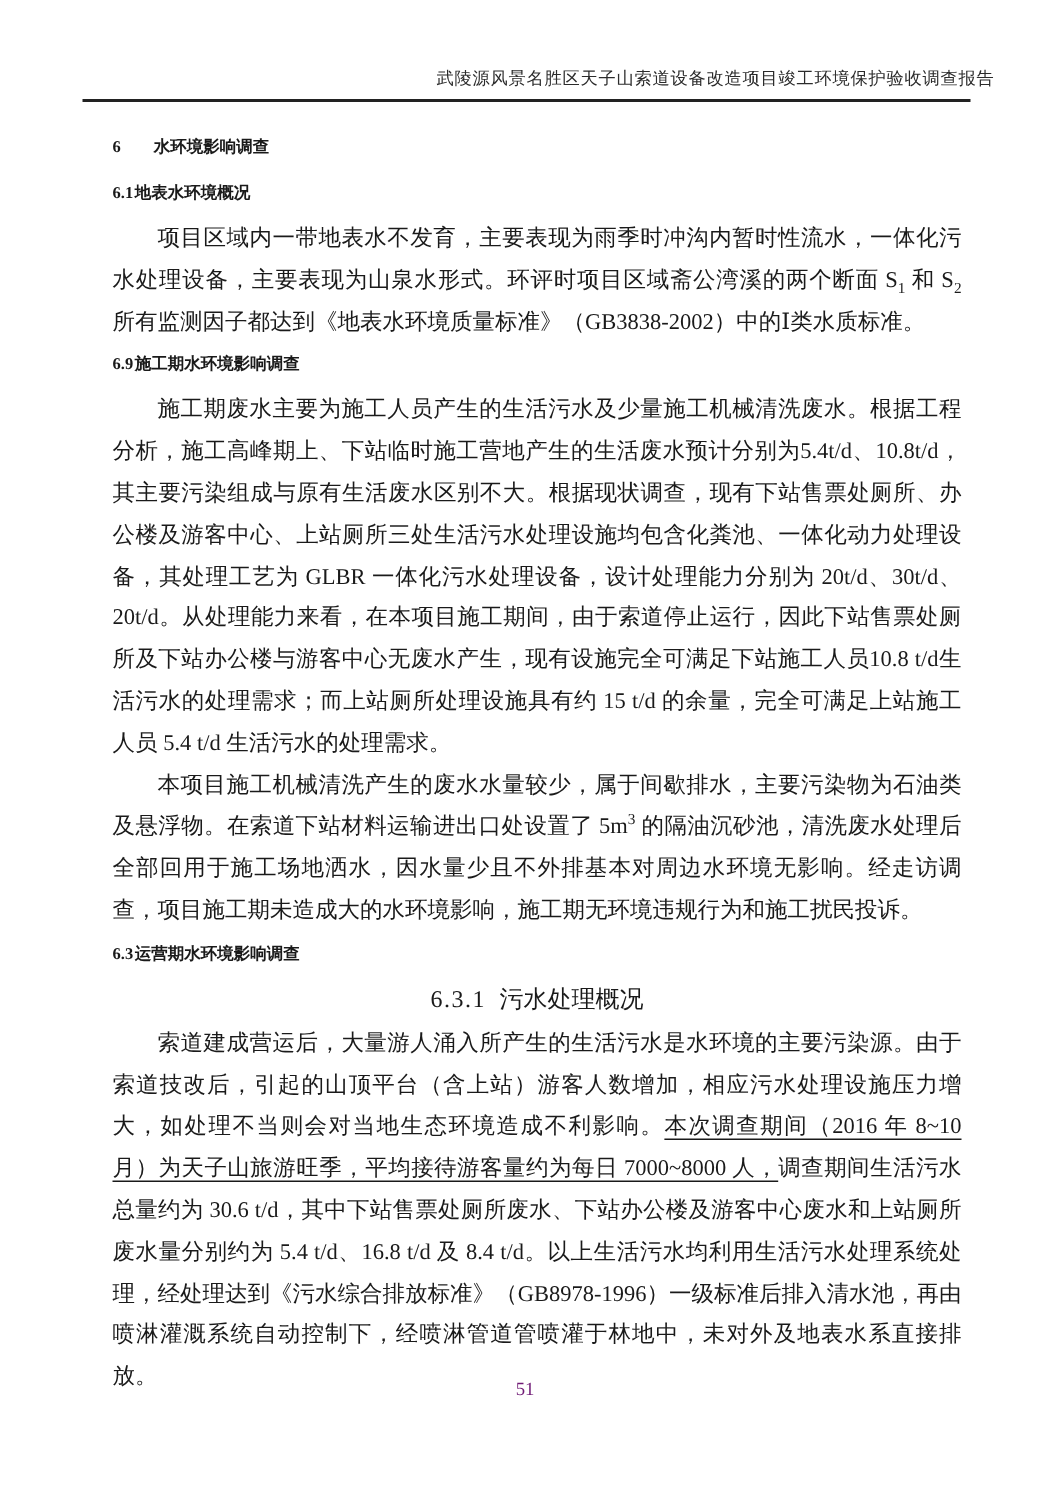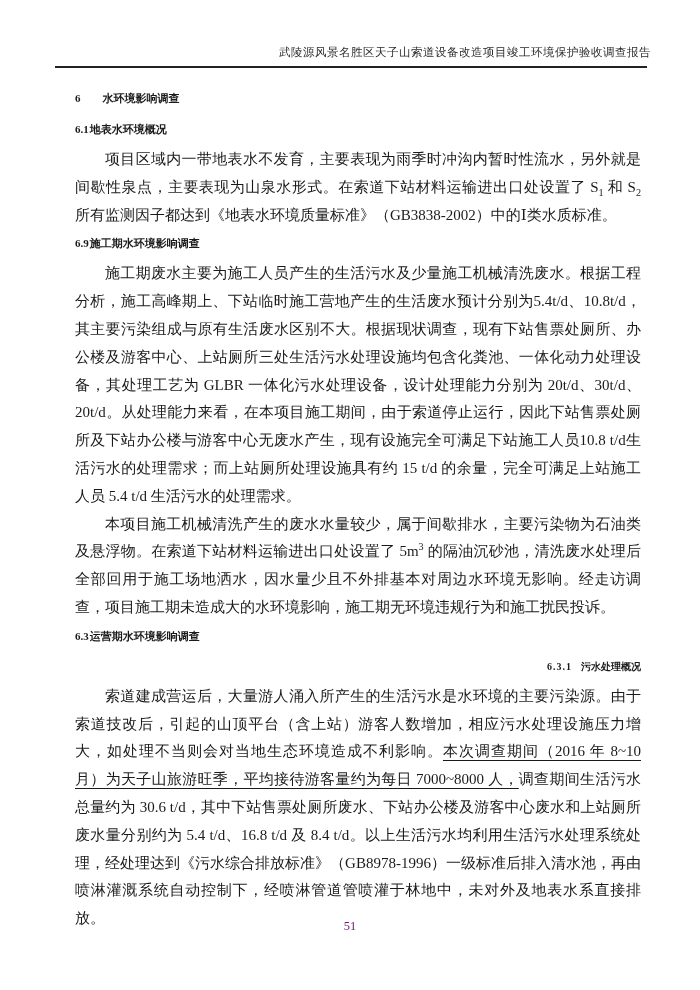--- a/index.html
+++ b/index.html
@@ -8,21 +8,21 @@
     background: #ffffff;
     font-family: "Liberation Serif", "DejaVu Serif", serif;
     color: #1a1a1a;
     position: relative;
     overflow: hidden;
   }
   .page { position: absolute; inset: 0; background: #ffffff; }
 
   .header {
     position: absolute;
-    top: 45px; left: 55px; right: 49px;
+    top: 45px; left: 55px; right: 37px;
     text-align: right;
     font-size: 11.5px;
     letter-spacing: 0.5px;
     color: #2b2b2b;
     white-space: nowrap;
   }
   .header-rule {
     position: absolute;
     top: 66px; left: 55px; right: 53px;
     border-top: 2px solid #222222;
@@ -41,25 +41,25 @@
     font-weight: bold;
     font-size: 11px;
     line-height: 28px;
     margin: 0 0 3px 0;
     text-align: left;
   }
   .h-sec .num { display: inline-block; }
   .h-top .num { margin-right: 22px; }
   .h-sub .num { margin-right: 1px; }
   .h-minor {
-    font-weight: bold;
-    font-size: 10px;
+    font-weight: normal;
+    font-size: 16px;
     line-height: 28px;
     margin: 1px 0 2px 0;
-    text-align: right;
+    text-align: center;
   }
   .h-minor .num { display: inline-block; margin-right: 9px; letter-spacing: 1px; }
 
   p.para { margin: 0; text-indent: 2em; }
 
   .sub { vertical-align: sub; font-size: 0.68em; line-height: 0; }
   .sup { vertical-align: super; font-size: 0.68em; line-height: 0; }
   .u {
     text-decoration: underline;
     text-underline-offset: 4px;
@@ -85,21 +85,21 @@
   <div class="content">
 
     <div class="h-sec h-top">
       <span class="num">6</span><span>水环境影响调查</span>
     </div>
 
     <div class="h-sec h-sub">
       <span class="num">6.1</span><span>地表水环境概况</span>
     </div>
 
-    <p class="para"><span>项目区域内一带地表水不发育，主要表现为雨季时冲沟内暂时性流水，另外就是间歇性泉点，主要表现为山泉水形式。在索道下站材料运输进出口处设置了 S</span><span class="sub">1</span><span> 和 S</span><span class="sub">2</span><span> 所有监测因子都达到《地表水环境质量标准》（GB3838-2002）中的Ⅰ类水质标准。</span></p>
+    <p class="para"><span>项目区域内一带地表水不发育，主要表现为雨季时冲沟内暂时性流水，一体化污水处理设备，主要表现为山泉水形式。环评时项目区域斋公湾溪的两个断面 S</span><span class="sub">1</span><span> 和 S</span><span class="sub">2</span><span> 所有监测因子都达到《地表水环境质量标准》（GB3838-2002）中的Ⅰ类水质标准。</span></p>
 
     <div class="h-sec h-sub">
       <span class="num">6.9</span><span>施工期水环境影响调查</span>
     </div>
 
     <p class="para"><span>施工期废水主要为施工人员产生的生活污水及少量施工机械清洗废水。根据工程分析，施工高峰期上、下站临时施工营地产生的生活废水预计分别为5.4t/d、10.8t/d，其主要污染组成与原有生活废水区别不大。根据现状调查，现有下站售票处厕所、办公楼及游客中心、上站厕所三处生活污水处理设施均包含化粪池、一体化动力处理设备，其处理工艺为 GLBR 一体化污水处理设备，设计处理能力分别为 20t/d、30t/d、20t/d。从处理能力来看，在本项目施工期间，由于索道停止运行，因此下站售票处厕所及下站办公楼与游客中心无废水产生，现有设施完全可满足下站施工人员10.8 t/d生活污水的处理需求；而上站厕所处理设施具有约 15 t/d 的余量，完全可满足上站施工人员 5.4 t/d 生活污水的处理需求。</span></p>
 
     <p class="para"><span>本项目施工机械清洗产生的废水水量较少，属于间歇排水，主要污染物为石油类及悬浮物。在索道下站材料运输进出口处设置了 5m</span><span class="sup">3</span><span> 的隔油沉砂池，清洗废水处理后全部回用于施工场地洒水，因水量少且不外排基本对周边水环境无影响。经走访调查，项目施工期未造成大的水环境影响，施工期无环境违规行为和施工扰民投诉。</span></p>
 
     <div class="h-sec h-sub">

